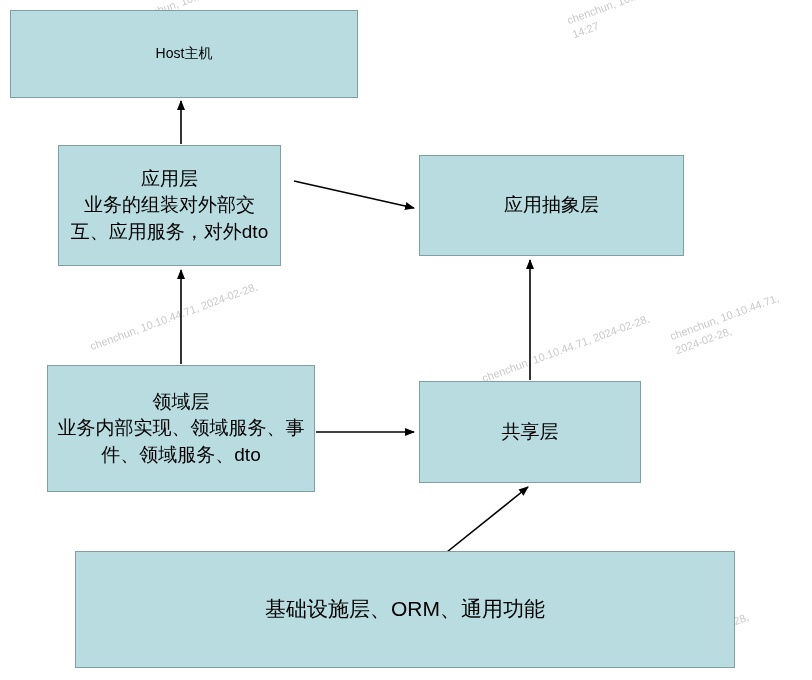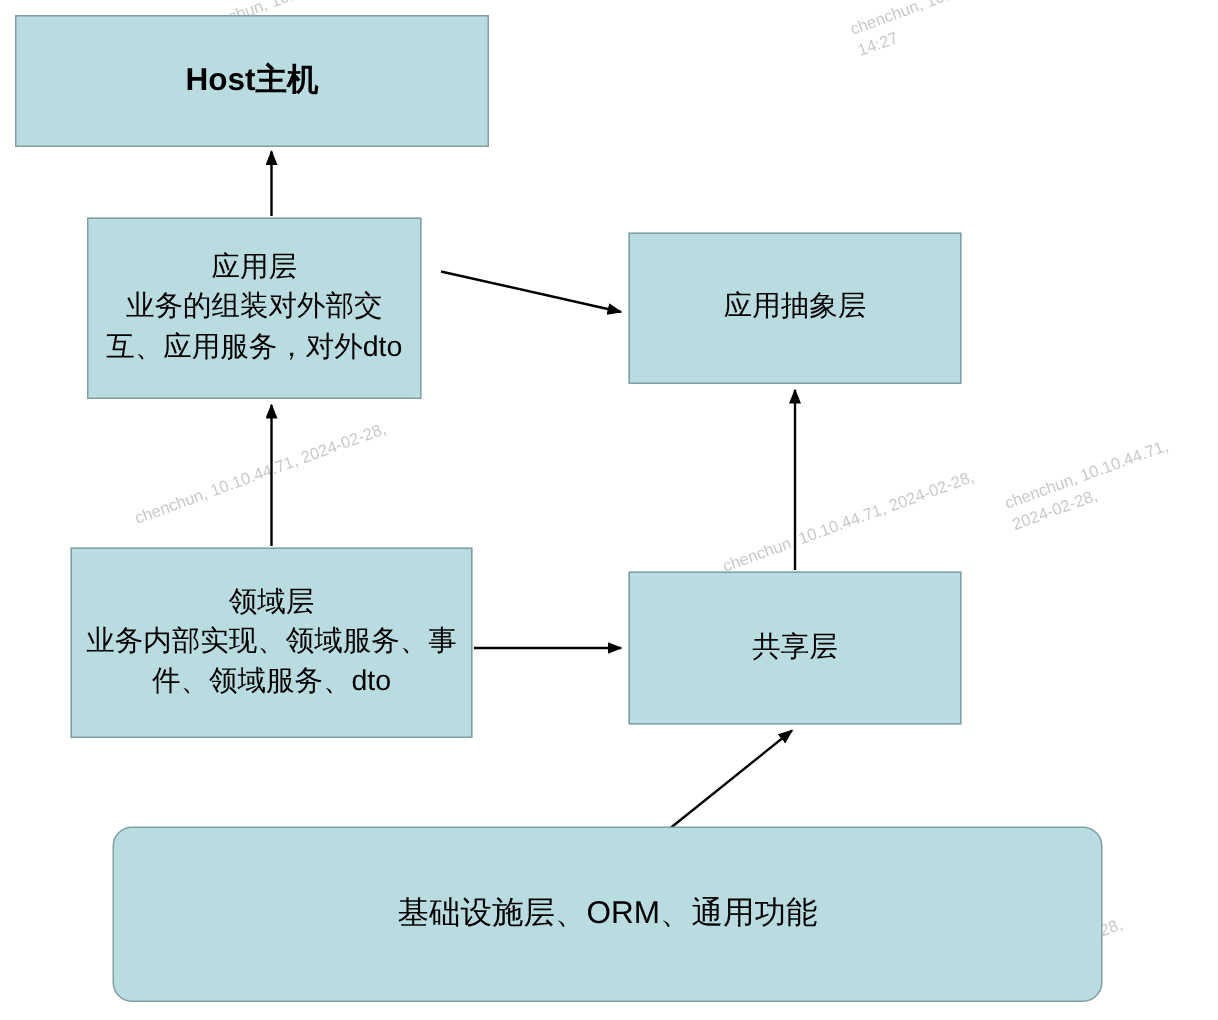--- a/index.html
+++ b/index.html
@@ -31,36 +31,35 @@
     line-height: 1.38;
     padding: 4px 8px;
   }
   .box .label {
     display: block;
     white-space: pre-line;
   }
   #box-host {
     left: 10px;
     top: 10px;
-    width: 316px;
+    width: 348px;
     height: 88px;
-    font-size: 21px;
-    font-weight: bold;
+    font-size: 14px;
   }
   #box-app {
     left: 58px;
     top: 145px;
     width: 223px;
     height: 121px;
     font-size: 19px;
   }
   #box-appabs {
     left: 419px;
     top: 155px;
-    width: 222px;
+    width: 265px;
     height: 101px;
     font-size: 19px;
   }
   #box-domain {
     left: 47px;
     top: 365px;
     width: 268px;
     height: 127px;
     font-size: 19px;
   }
@@ -71,21 +70,20 @@
     height: 102px;
     font-size: 19px;
     justify-content: center;
   }
   #box-infra {
     left: 75px;
     top: 551px;
     width: 660px;
     height: 117px;
     font-size: 21px;
-    border-radius: 13px;
   }
   #arrows {
     position: absolute;
     left: 0;
     top: 0;
     width: 812px;
     height: 680px;
     pointer-events: none;
   }
   .watermark {

